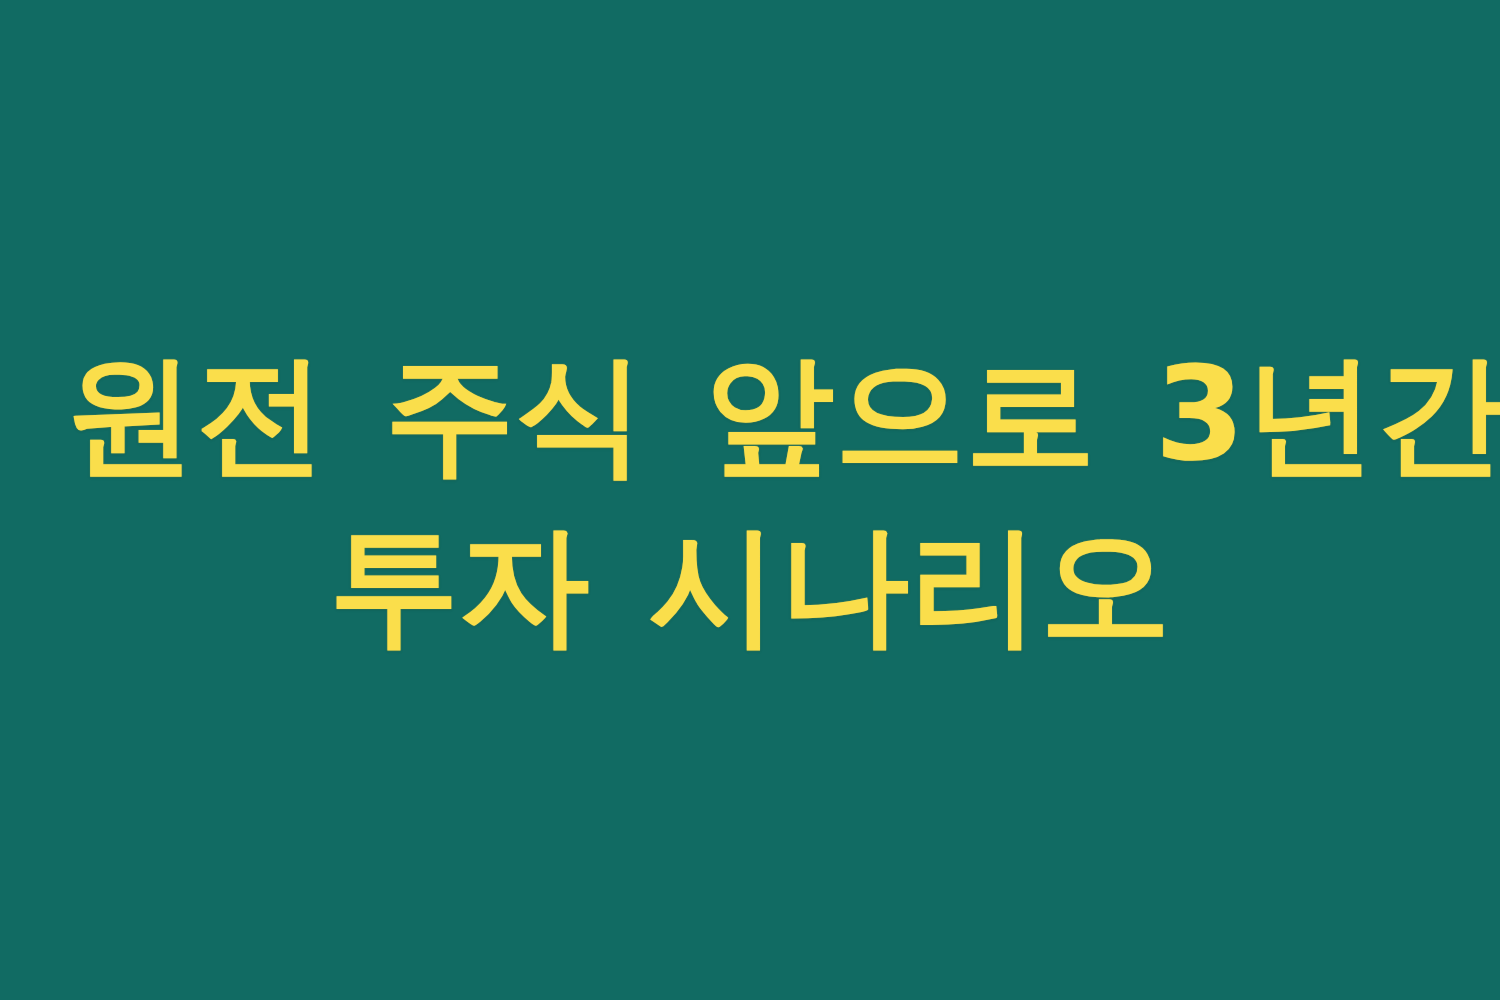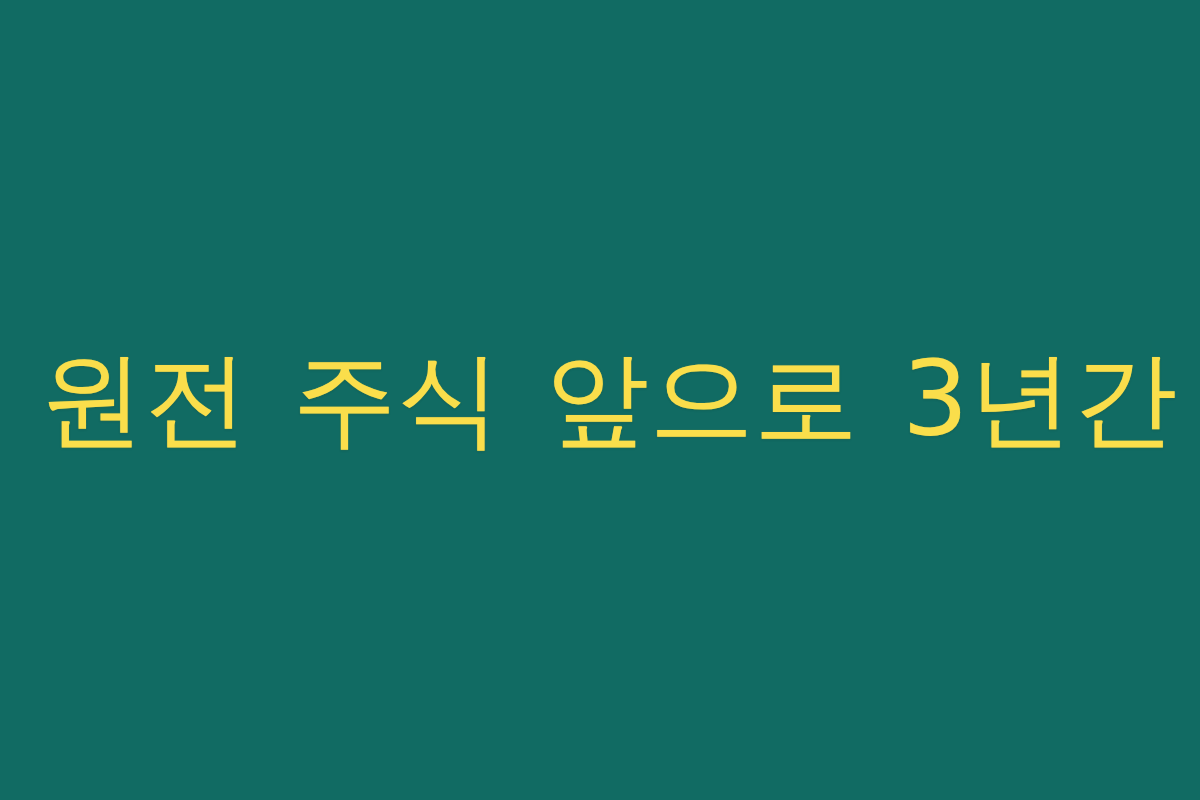--- a/index.html
+++ b/index.html
@@ -21,27 +21,27 @@
     width: 1200px;
     height: 800px;
     display: flex;
     align-items: center;
     justify-content: center;
     background: #116B63;
   }
 
   .headline {
     margin: 0;
-    padding: 0 40px;
+    padding: 0 52px;
     width: 100%;
     box-sizing: border-box;
     text-align: center;
     color: #FADE4B;
     font-family: "DejaVu Sans", "Liberation Sans", sans-serif;
-    font-weight: 400;
+    font-weight: 700;
     font-size: 104px;
     line-height: 1.34;
     letter-spacing: 0.5px;
     word-spacing: 10px;
     
     text-shadow:
       0 0 1px rgba(250, 222, 75, 0.55),
       0 1px 2px rgba(8, 60, 55, 0.28);
     -webkit-font-smoothing: antialiased;
   }
@@ -55,15 +55,16 @@
     margin-top: -2px;
   }
 </style>
 </head>
 <body>
 
 <div class="card">
 
   <h1 class="headline">
     <span class="line line-1">원전 주식 앞으로 3년간</span>
+    <span class="line line-2">투자 시나리오</span>
   </h1>
 
 </div>
 
 </body></html>

